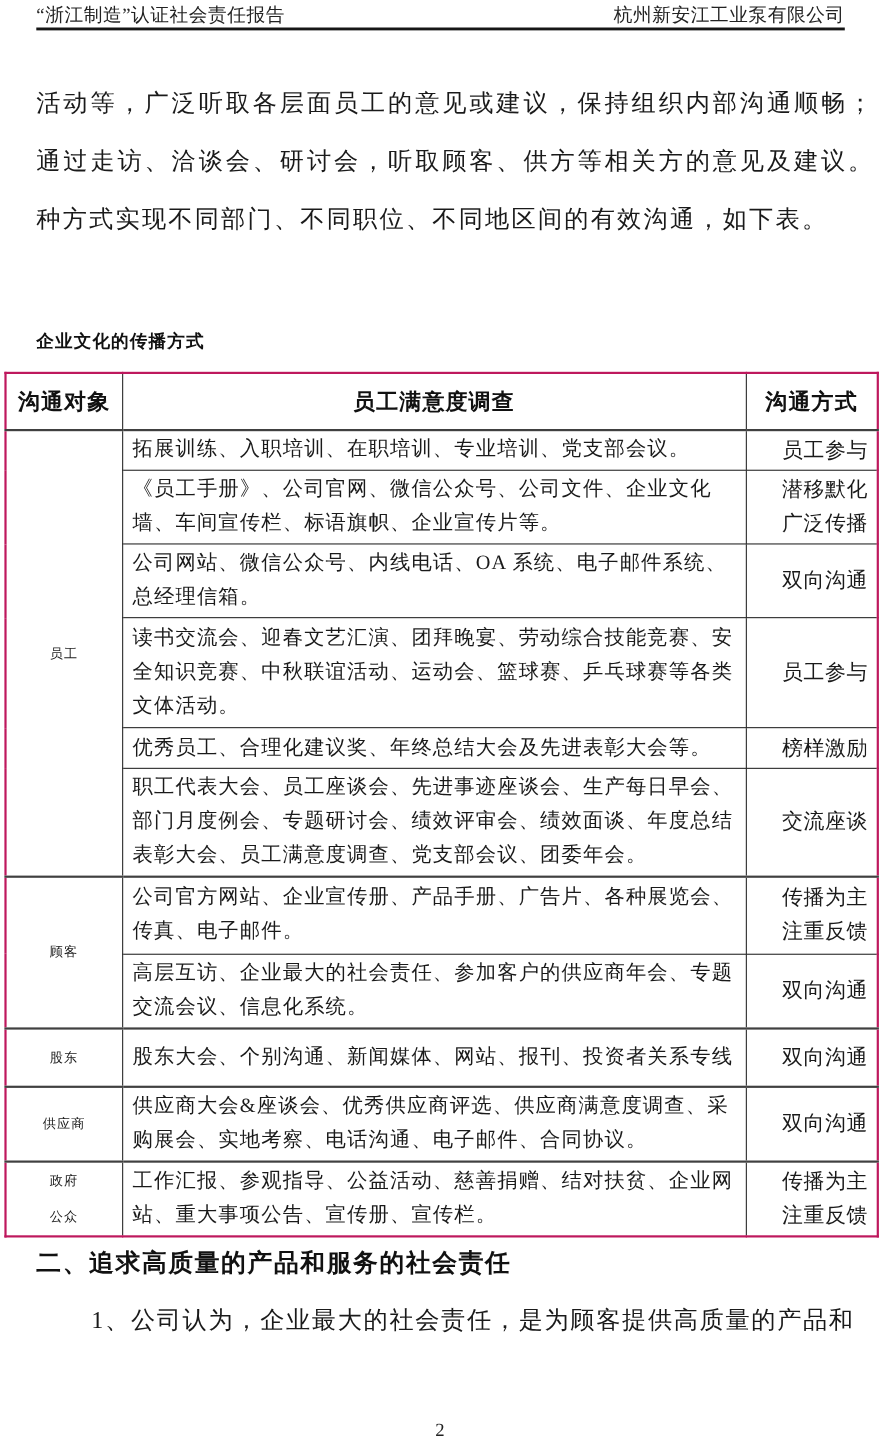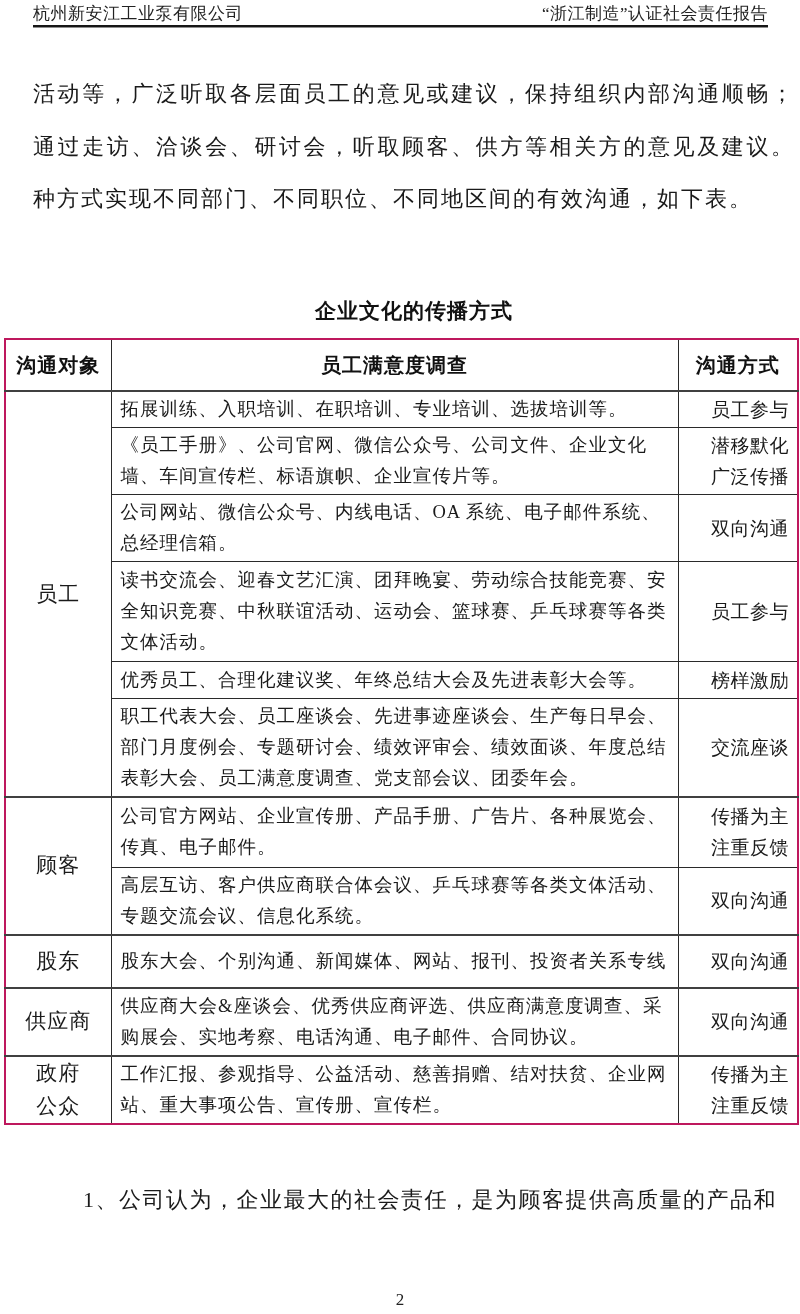--- a/index.html
+++ b/index.html
@@ -16,38 +16,38 @@
   .hdr-rule{
     position:absolute;top:25px;left:33px;width:735px;height:3px;
     background:linear-gradient(to bottom,#161616 0,#161616 63%,#8f8f8f 63%,#8f8f8f 100%);
   }
   
   .intro{position:absolute;top:68px;left:33px;width:762px;font-size:22px;letter-spacing:2px;}
   .intro .line{height:52.5px;line-height:52.5px;white-space:nowrap;overflow:hidden;}
   .intro .line.j{text-align:justify;text-align-last:justify;white-space:normal;}
   
   .tbl-title{
-    position:absolute;top:296px;left:33px;width:762px;text-align:center;
+    position:absolute;top:296px;left:33px;width:762px;text-align:left;
     font-family:"Liberation Sans",sans-serif;font-weight:700;
-    font-size:21px;line-height:30px;letter-spacing:1px;color:#111;
+    font-size:16px;line-height:30px;letter-spacing:1px;color:#111;
   }
   
   table.comm{
     position:absolute;top:338px;left:4px;width:793px;
     border-collapse:collapse;table-layout:fixed;
     border:2px solid #be185d;
   }
   table.comm td,table.comm th{border:1px solid #2a2a2a;vertical-align:middle;overflow:hidden;}
   table.comm tr.gs td,table.comm tr.gs th{border-top:2px solid #404040;}
   th.hd{
     font-family:"Liberation Sans",sans-serif;font-weight:700;
     font-size:20px;letter-spacing:1px;text-align:center;color:#111;padding:0 2px;
   }
   td.obj{
-    text-align:center;font-size:21px;letter-spacing:1px;
+    text-align:center;font-size:12px;letter-spacing:1px;
     white-space:pre-line;line-height:33px;padding:0 2px;
   }
   td.ch{
     font-size:18.5px;letter-spacing:1px;line-height:31px;
     padding:2px 9px;text-align:left;
   }
   td.mth{
     font-size:19px;letter-spacing:0.5px;line-height:31px;
     padding:1px 8px;text-align:right;white-space:pre-line;
   }
@@ -66,22 +66,22 @@
     position:absolute;top:1290px;left:0;width:800px;text-align:center;
     font-size:17px;line-height:20px;color:#222;
   }
 </style>
 </head>
 <body>
 
 <div class="page">
 
   <div class="hdr">
+    <span>“浙江制造”认证社会责任报告</span>
     <span>杭州新安江工业泵有限公司</span>
-    <span>“浙江制造”认证社会责任报告</span>
   </div>
   <div class="hdr-rule"></div>
 
   <div class="intro">
     <div class="line j">活动等，广泛听取各层面员工的意见或建议，保持组织内部沟通顺畅；</div>
     <div class="line j">通过走访、洽谈会、研讨会，听取顾客、供方等相关方的意见及建议。</div>
     <div class="line">种方式实现不同部门、不同职位、不同地区间的有效沟通，如下表。</div>
   </div>
 
   <div class="tbl-title">企业文化的传播方式</div>
@@ -94,21 +94,21 @@
     </colgroup>
     <tbody>
       <tr style="height:52px">
         <th class="hd">沟通对象</th>
         <th class="hd">员工满意度调查</th>
         <th class="hd">沟通方式</th>
       </tr>
 
       <tr class="gs" style="height:35px">
         <td class="obj" rowspan="6">员工</td>
-        <td class="ch">拓展训练、入职培训、在职培训、专业培训、选拔培训等。</td>
+        <td class="ch">拓展训练、入职培训、在职培训、专业培训、党支部会议。</td>
         <td class="mth">员工参与</td>
       </tr>
       <tr style="height:66px">
         <td class="ch">《员工手册》、公司官网、微信公众号、公司文件、企业文化墙、车间宣传栏、标语旗帜、企业宣传片等。</td>
         <td class="mth">潜移默化
 广泛传播</td>
       </tr>
       <tr style="height:67px">
         <td class="ch">公司网站、微信公众号、内线电话、OA 系统、电子邮件系统、总经理信箱。</td>
         <td class="mth">双向沟通</td>
@@ -126,21 +126,21 @@
         <td class="mth">交流座谈</td>
       </tr>
 
       <tr class="gs" style="height:70px">
         <td class="obj" rowspan="2">顾客</td>
         <td class="ch">公司官方网站、企业宣传册、产品手册、广告片、各种展览会、传真、电子邮件。</td>
         <td class="mth">传播为主
 注重反馈</td>
       </tr>
       <tr style="height:63px">
-        <td class="ch">高层互访、客户供应商联合体会议、乒乓球赛等各类文体活动、专题交流会议、信息化系统。</td>
+        <td class="ch">高层互访、企业最大的社会责任、参加客户的供应商年会、专题交流会议、信息化系统。</td>
         <td class="mth">双向沟通</td>
       </tr>
 
       <tr class="gs" style="height:53px">
         <td class="obj">股东</td>
         <td class="ch">股东大会、个别沟通、新闻媒体、网站、报刊、投资者关系专线</td>
         <td class="mth">双向沟通</td>
       </tr>
 
       <tr class="gs" style="height:65px">
@@ -152,17 +152,18 @@
       <tr class="gs" style="height:66px">
         <td class="obj">政府
 公众</td>
         <td class="ch">工作汇报、参观指导、公益活动、慈善捐赠、结对扶贫、企业网站、重大事项公告、宣传册、宣传栏。</td>
         <td class="mth">传播为主
 注重反馈</td>
       </tr>
     </tbody>
   </table>
 
+  <div class="sec-heading">二、追求高质量的产品和服务的社会责任</div>
   <div class="sec-para">1、公司认为，企业最大的社会责任，是为顾客提供高质量的产品和</div>
 
   <div class="page-num">2</div>
 
 </div>
 
 </body></html>

